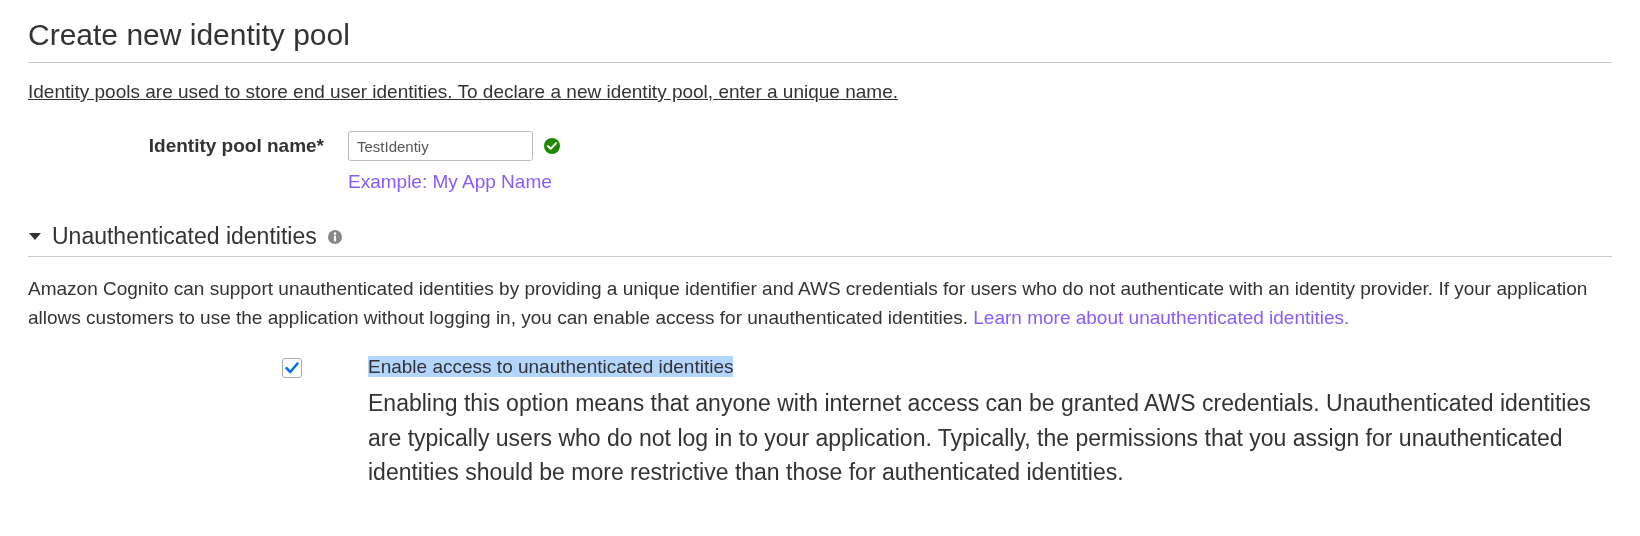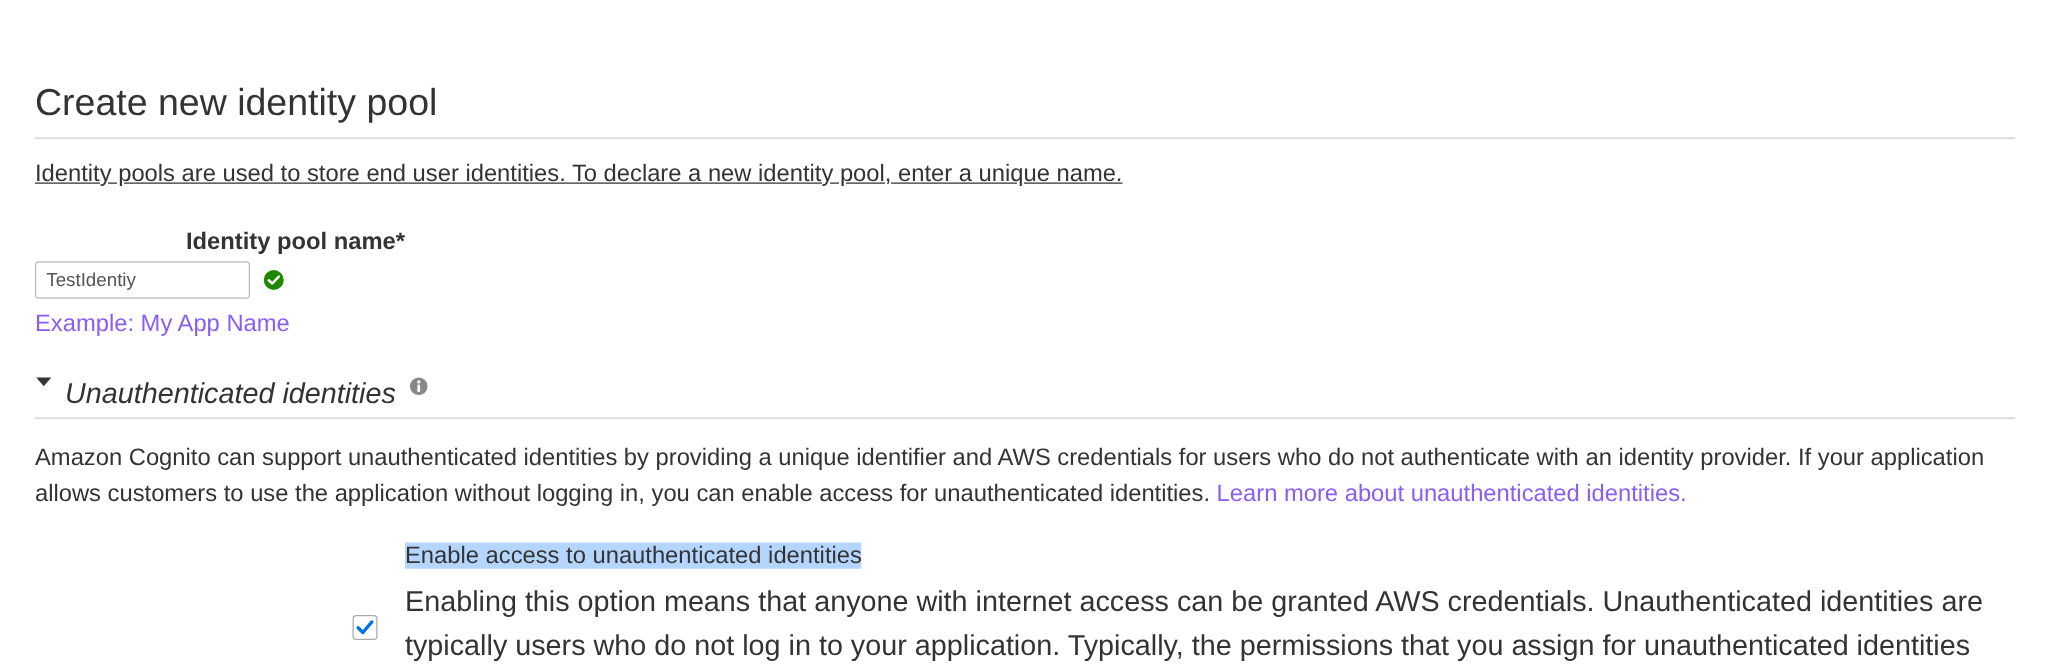--- a/index.html
+++ b/index.html
@@ -12,78 +12,75 @@
       color: #333;
       padding: 18px 28px;
       width: 1640px;
       background: #fff;
     }
     h1.page-title {
       font-size: 30px;
       font-weight: 400;
       color: #333;
       margin-bottom: 10px;
-      margin-top: 48px;
     }
     .hr {
       border-bottom: 1px solid #ccc;
       margin-bottom: 18px;
     }
     .intro {
       font-size: 19px;
       color: #333;
       margin-bottom: 28px;
       text-decoration: underline;
     }
     .field-row {
       display: flex;
       align-items: flex-start;
       margin-bottom: 30px;
-      flex-direction: column;
     }
     .field-label {
       width: 320px;
       text-align: right;
       padding-right: 24px;
       font-size: 19px;
       font-weight: 700;
       color: #333;
       line-height: 30px;
     }
     .field-control {
       display: flex;
       flex-direction: column;
     }
     .input-line {
       display: flex;
       align-items: center;
       gap: 10px;
     }
     .text-input {
-      width: 172px;
+      width: 185px;
       height: 30px;
       padding: 4px 8px;
       font-size: 15px;
       color: #555;
       border: 1px solid #bbb;
       border-radius: 3px;
       background: #fff;
     }
     .example-hint {
       font-size: 19px;
       color: #8b5cf6;
       margin-top: 10px;
     }
     .section-header {
       display: flex;
-      align-items: flex-start;
+      align-items: center;
       gap: 10px;
       margin-bottom: 6px;
       cursor: pointer;
-      font-style: italic;
     }
     .caret {
       display: inline-block;
     }
     .caret svg { display:block; }
     .section-title {
       font-size: 23px;
       font-weight: 400;
       color: #333;
     }
@@ -97,22 +94,23 @@
       line-height: 1.5;
       margin-top: 14px;
       margin-bottom: 24px;
     }
     .section-desc a {
       color: #8b5cf6;
       text-decoration: none;
     }
     .checkbox-row {
       display: flex;
-      align-items: center;
+      align-items: flex-start;
       margin-left: 254px;
+      gap: 44px;
     }
     .checkbox-wrap {
       padding-top: 2px;
       padding-right: 22px;
     }
     .checkbox {
       width: 20px;
       height: 20px;
       border: 1px solid #aaa;
       border-radius: 3px;

